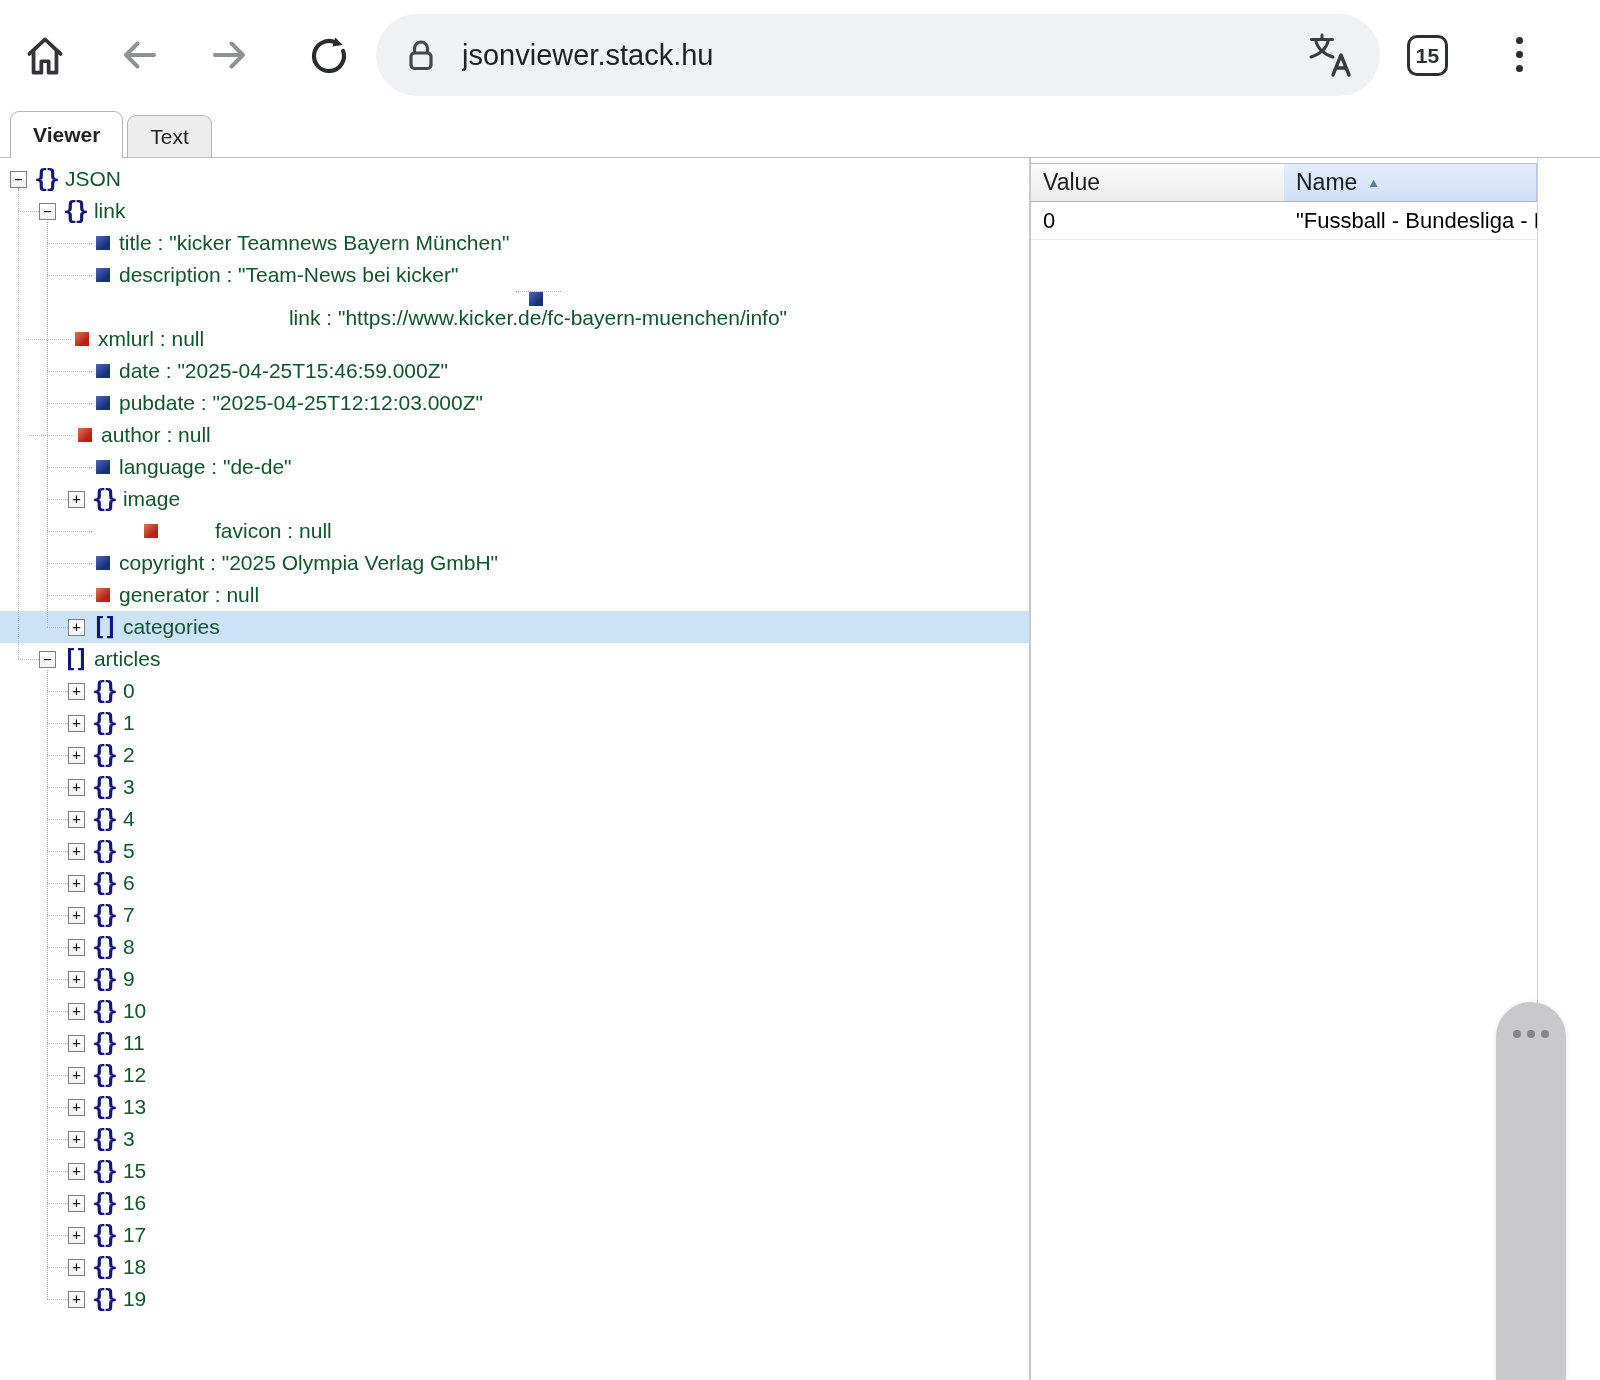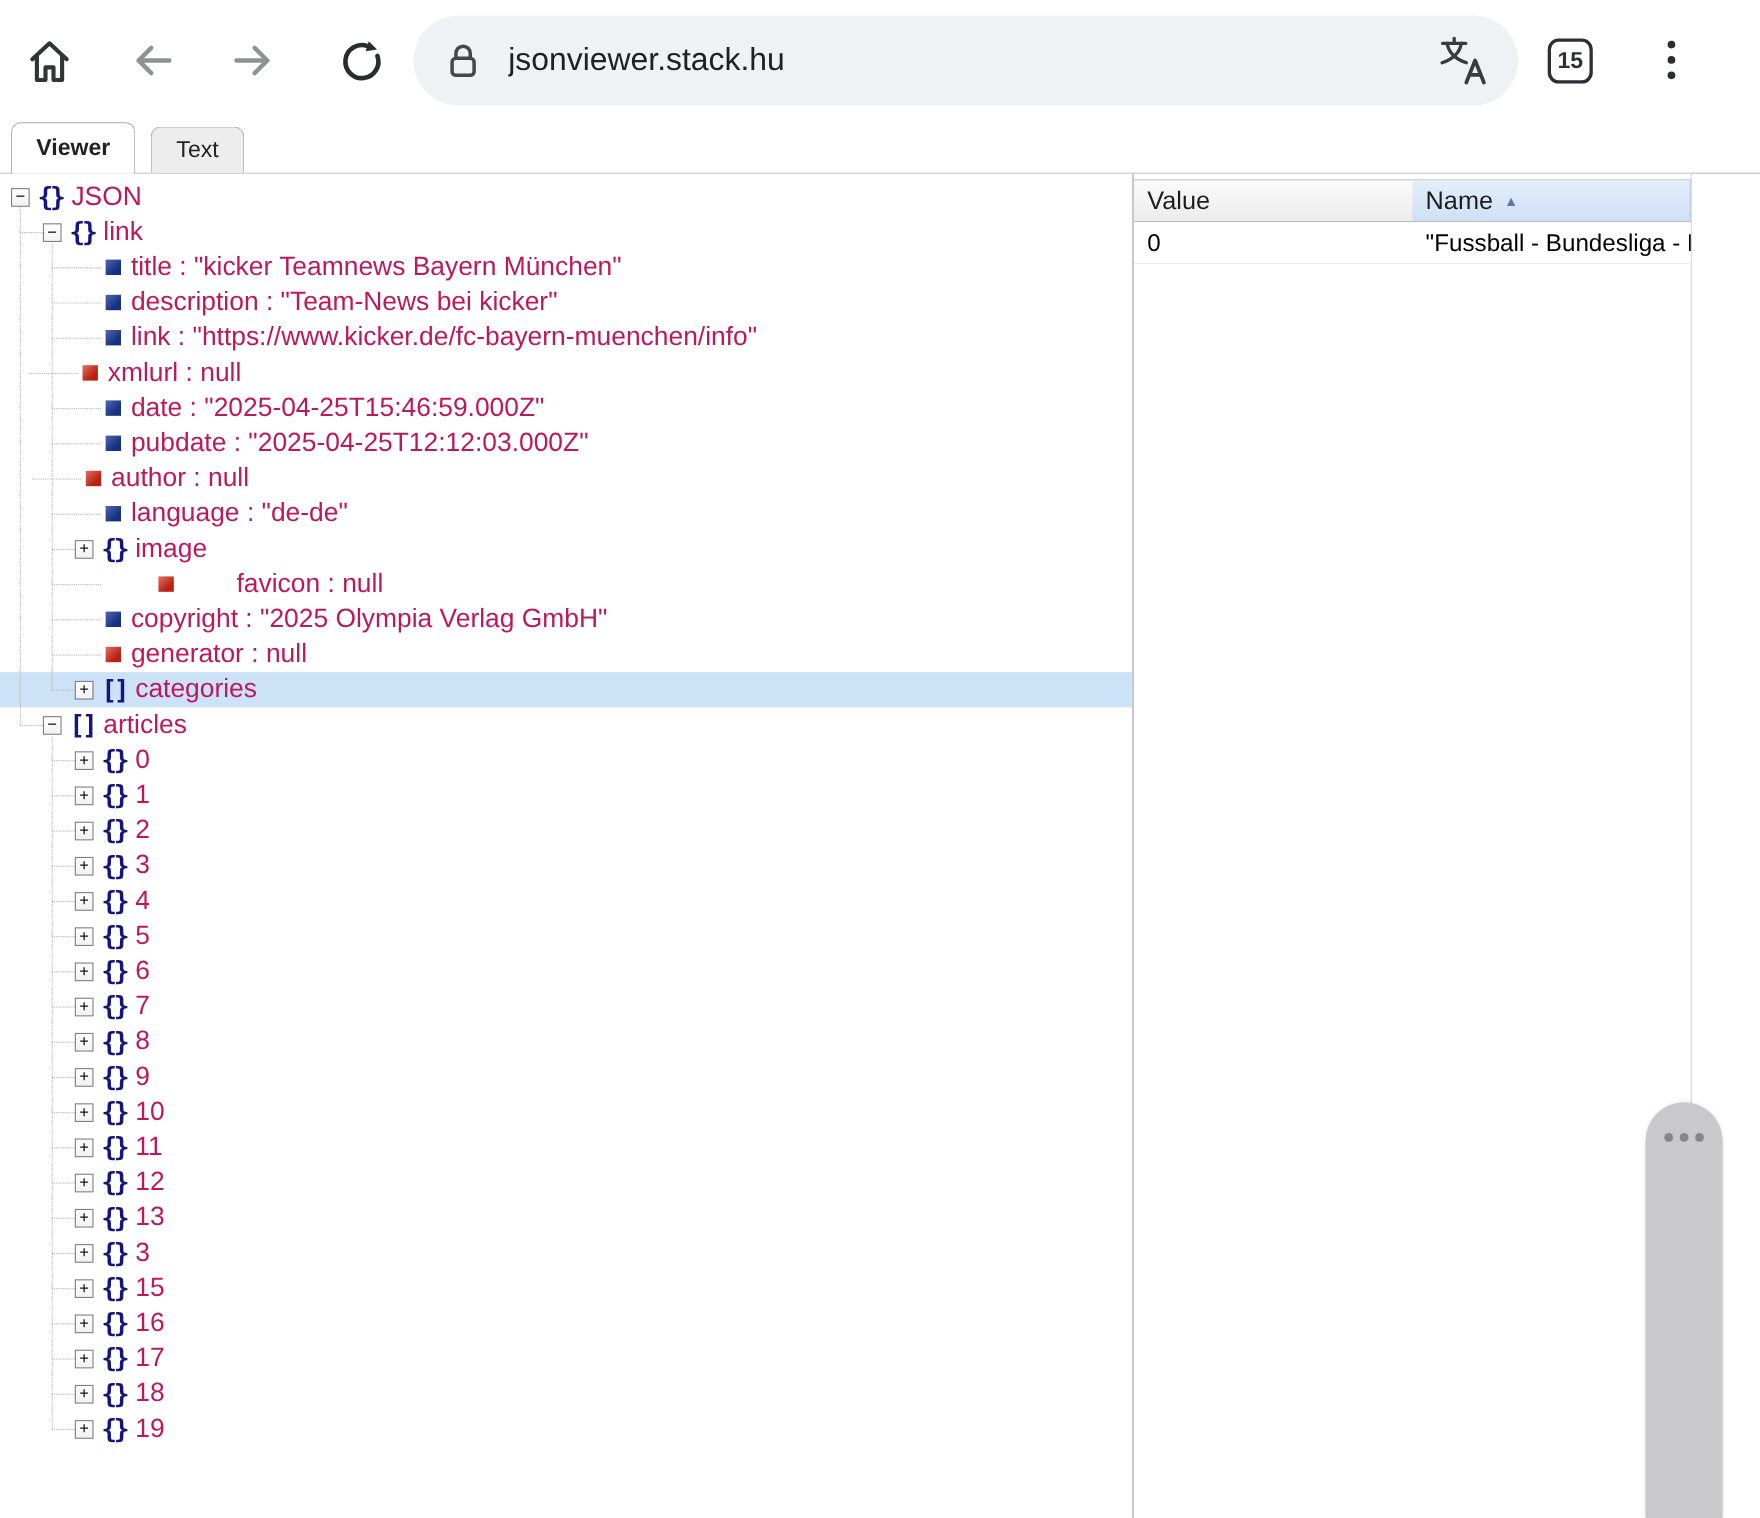--- a/index.html
+++ b/index.html
@@ -36,21 +36,21 @@
   .menu-button { position:absolute; left:1513px; top:34px; display:flex; flex-direction:column; gap:7px; padding:3px; cursor:pointer; }
   .menu-button i { width:7px; height:7px; border-radius:50%; background:#2c2d30; }
 
   
   .tab-strip {
     position:absolute; top:110px; left:0; width:1600px; height:48px;
     background:#fff; border-bottom:1px solid #bdbdbd;
     display:flex; align-items:flex-end; padding-left:10px;
   }
   .tab {
-    display:flex; align-items:center; padding:0 22px; margin-right:14px;
+    display:flex; align-items:center; padding:0 22px; margin-right:4px;
     border:1px solid #b5b5b5; border-bottom:none; border-radius:9px 9px 0 0;
     font-size:21px; color:#222; cursor:pointer;
   }
   .tab.inactive { height:42px; background:#ededed; }
   .tab.active { height:47px; background:#fff; font-weight:bold; margin-bottom:-1px; z-index:2; }
 
   
   .content { position:absolute; top:158px; left:0; width:1600px; bottom:0; display:flex; }
 
   .tree-panel {
@@ -68,21 +68,21 @@
   .mini-connector { width:21px; height:0; flex:none; border-top:1px dotted #b3b3b3; }
   .connector { width:45px; height:0; flex:none; border-top:1px dotted #b3b3b3; }
   .node-icon {
     flex:none; margin-right:8px; color:#15157e;
     font-family:"DejaVu Sans Mono",monospace; font-weight:bold;
     font-size:24px; letter-spacing:-3px; line-height:24px;
   }
   .prop-icon { width:14px; height:14px; flex:none; margin-left:4px; margin-right:9px; }
   .prop-icon.str { background:linear-gradient(135deg,#5068b2 0%,#16307f 70%); }
   .prop-icon.nul { background:linear-gradient(135deg,#de7261 0%,#bb1f10 70%); }
-  .tree-label { font-size:24px; color:#be185d; }
+  .tree-label { font-size:21px; color:#14532d; }
   .guide { position:absolute; width:0; border-left:1px dotted #b3b3b3; }
   #guide-a { left:18px; top:30px;  height:471px; }
   #guide-b { left:47px; top:64px;  height:405px; }
   #guide-c { left:47px; top:512px; height:629px; }
 
   
   .grid-panel { width:507px; height:100%; border-right:1px solid #d2d2d2; padding-top:5px; background:#fff; }
   .grid-header {
     display:flex; height:39px;
     border-top:1px solid #c2c2c2; border-bottom:1px solid #b3b3b3;
@@ -201,21 +201,21 @@
         <div class="tree-row" style="padding-left: 47px;">
           <span class="connector"></span>
           <span class="prop-icon str"></span>
           <span class="tree-label">title : "kicker Teamnews Bayern München"</span>
         </div>
         <div class="tree-row" style="padding-left: 47px;">
           <span class="connector"></span>
           <span class="prop-icon str"></span>
           <span class="tree-label">description : "Team-News bei kicker"</span>
         </div>
-        <div class="tree-row" style="padding-left: 47px;">
+        <div class="tree-row" style="padding-left: 47px; flex-direction: column;">
           <span class="connector"></span>
           <span class="prop-icon str"></span>
           <span class="tree-label">link : "https://www.kicker.de/fc-bayern-muenchen/info"</span>
         </div>
         <div class="tree-row" style="padding-left: 26px;">
           <span class="connector"></span>
           <span class="prop-icon nul"></span>
           <span class="tree-label">xmlurl : null</span>
         </div>
         <div class="tree-row" style="padding-left: 47px;">

